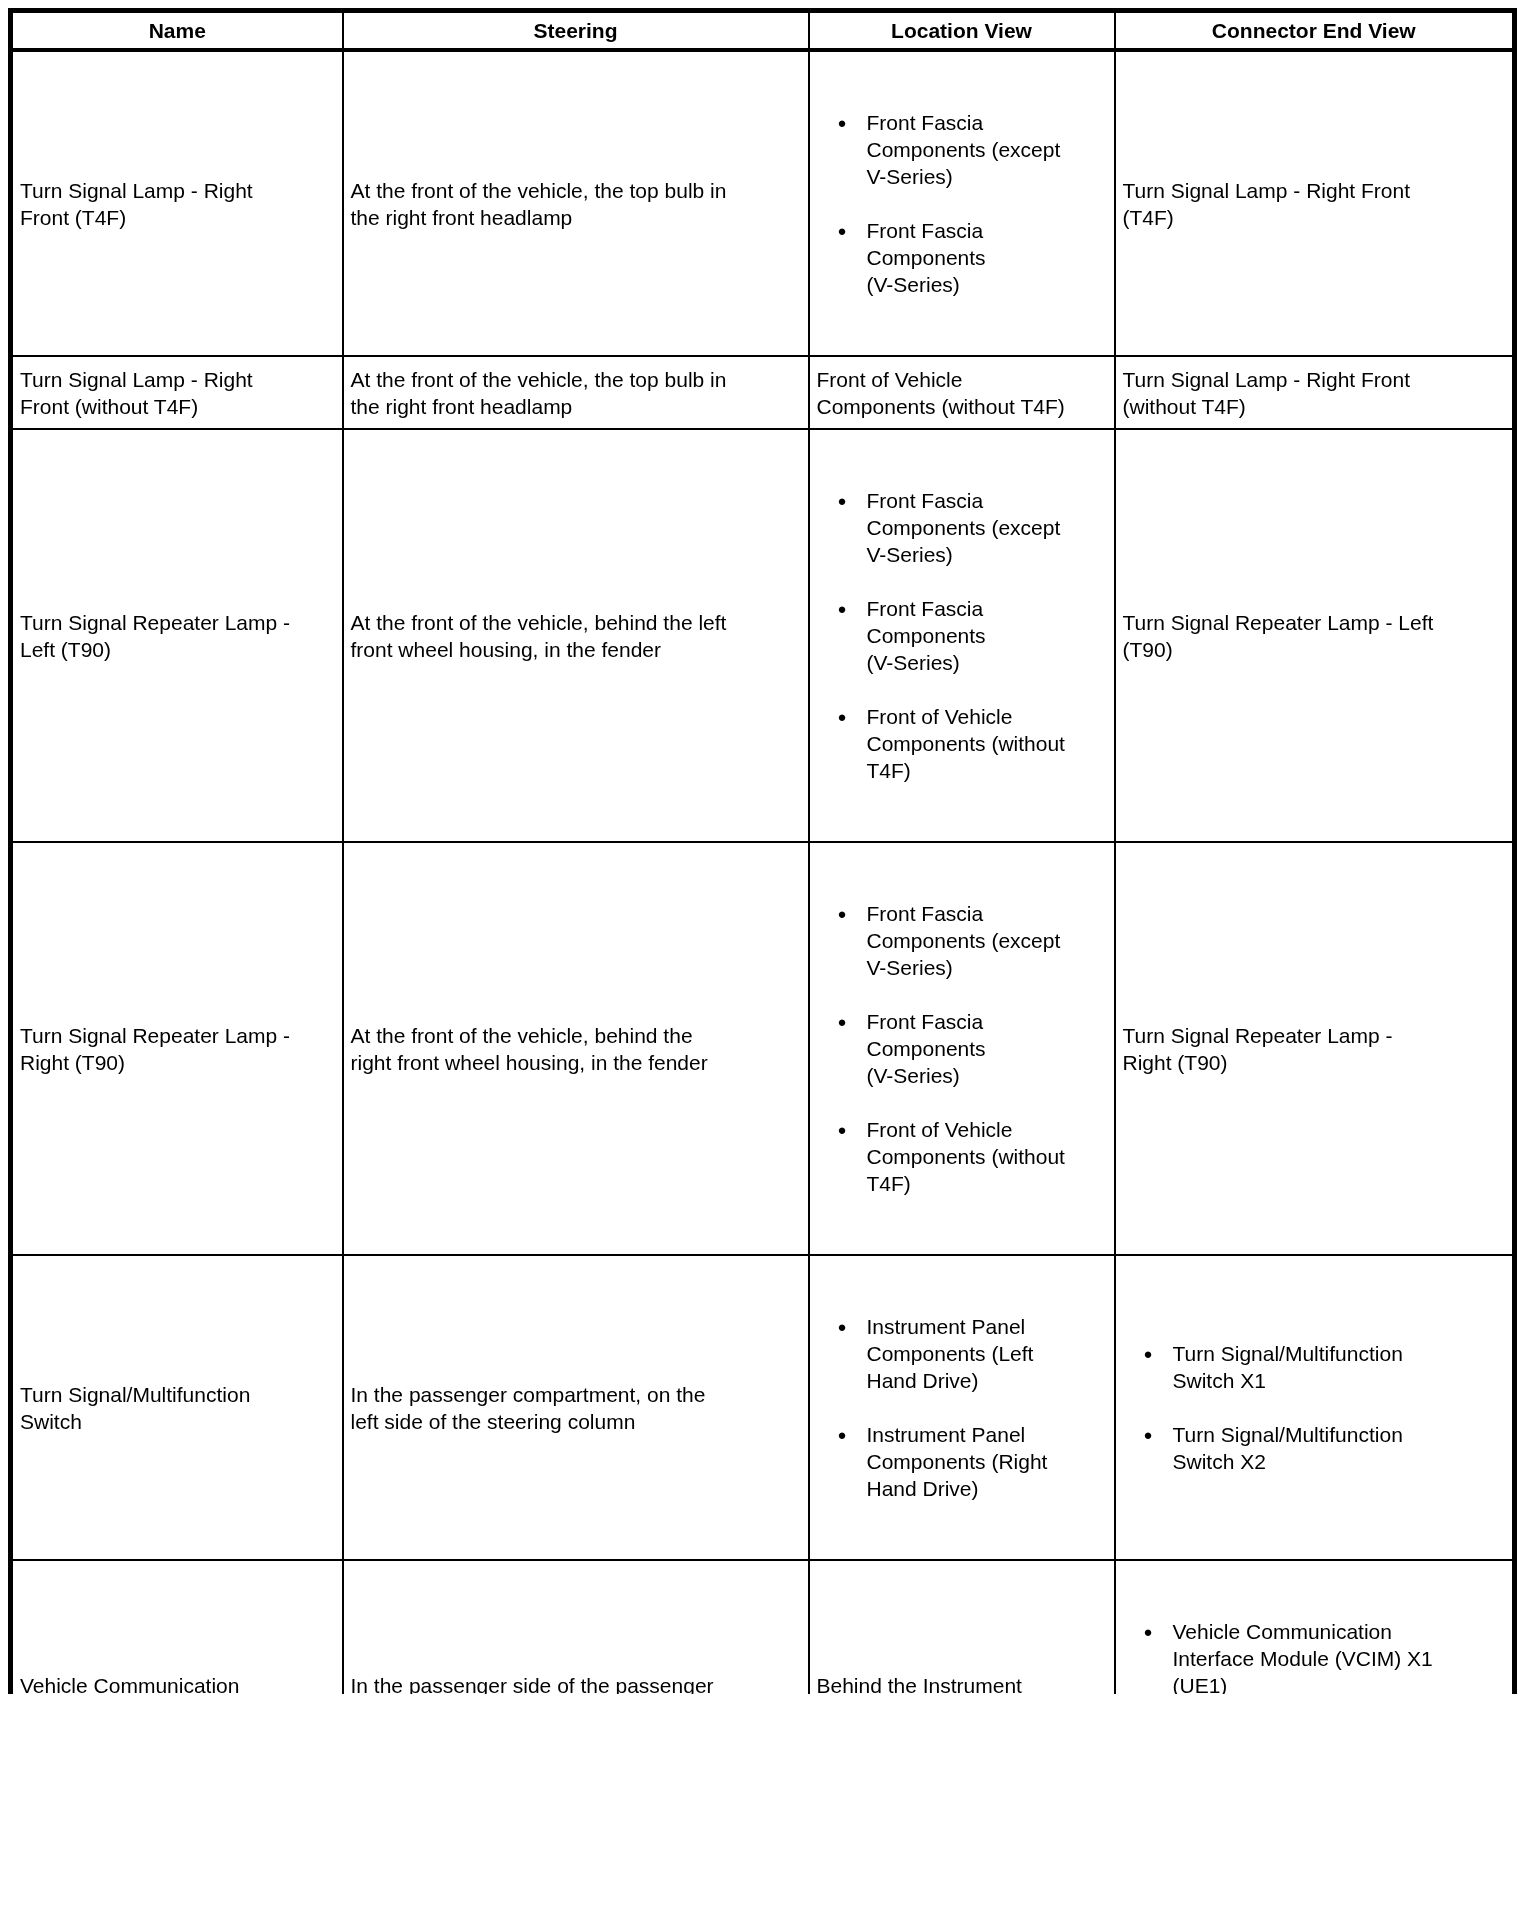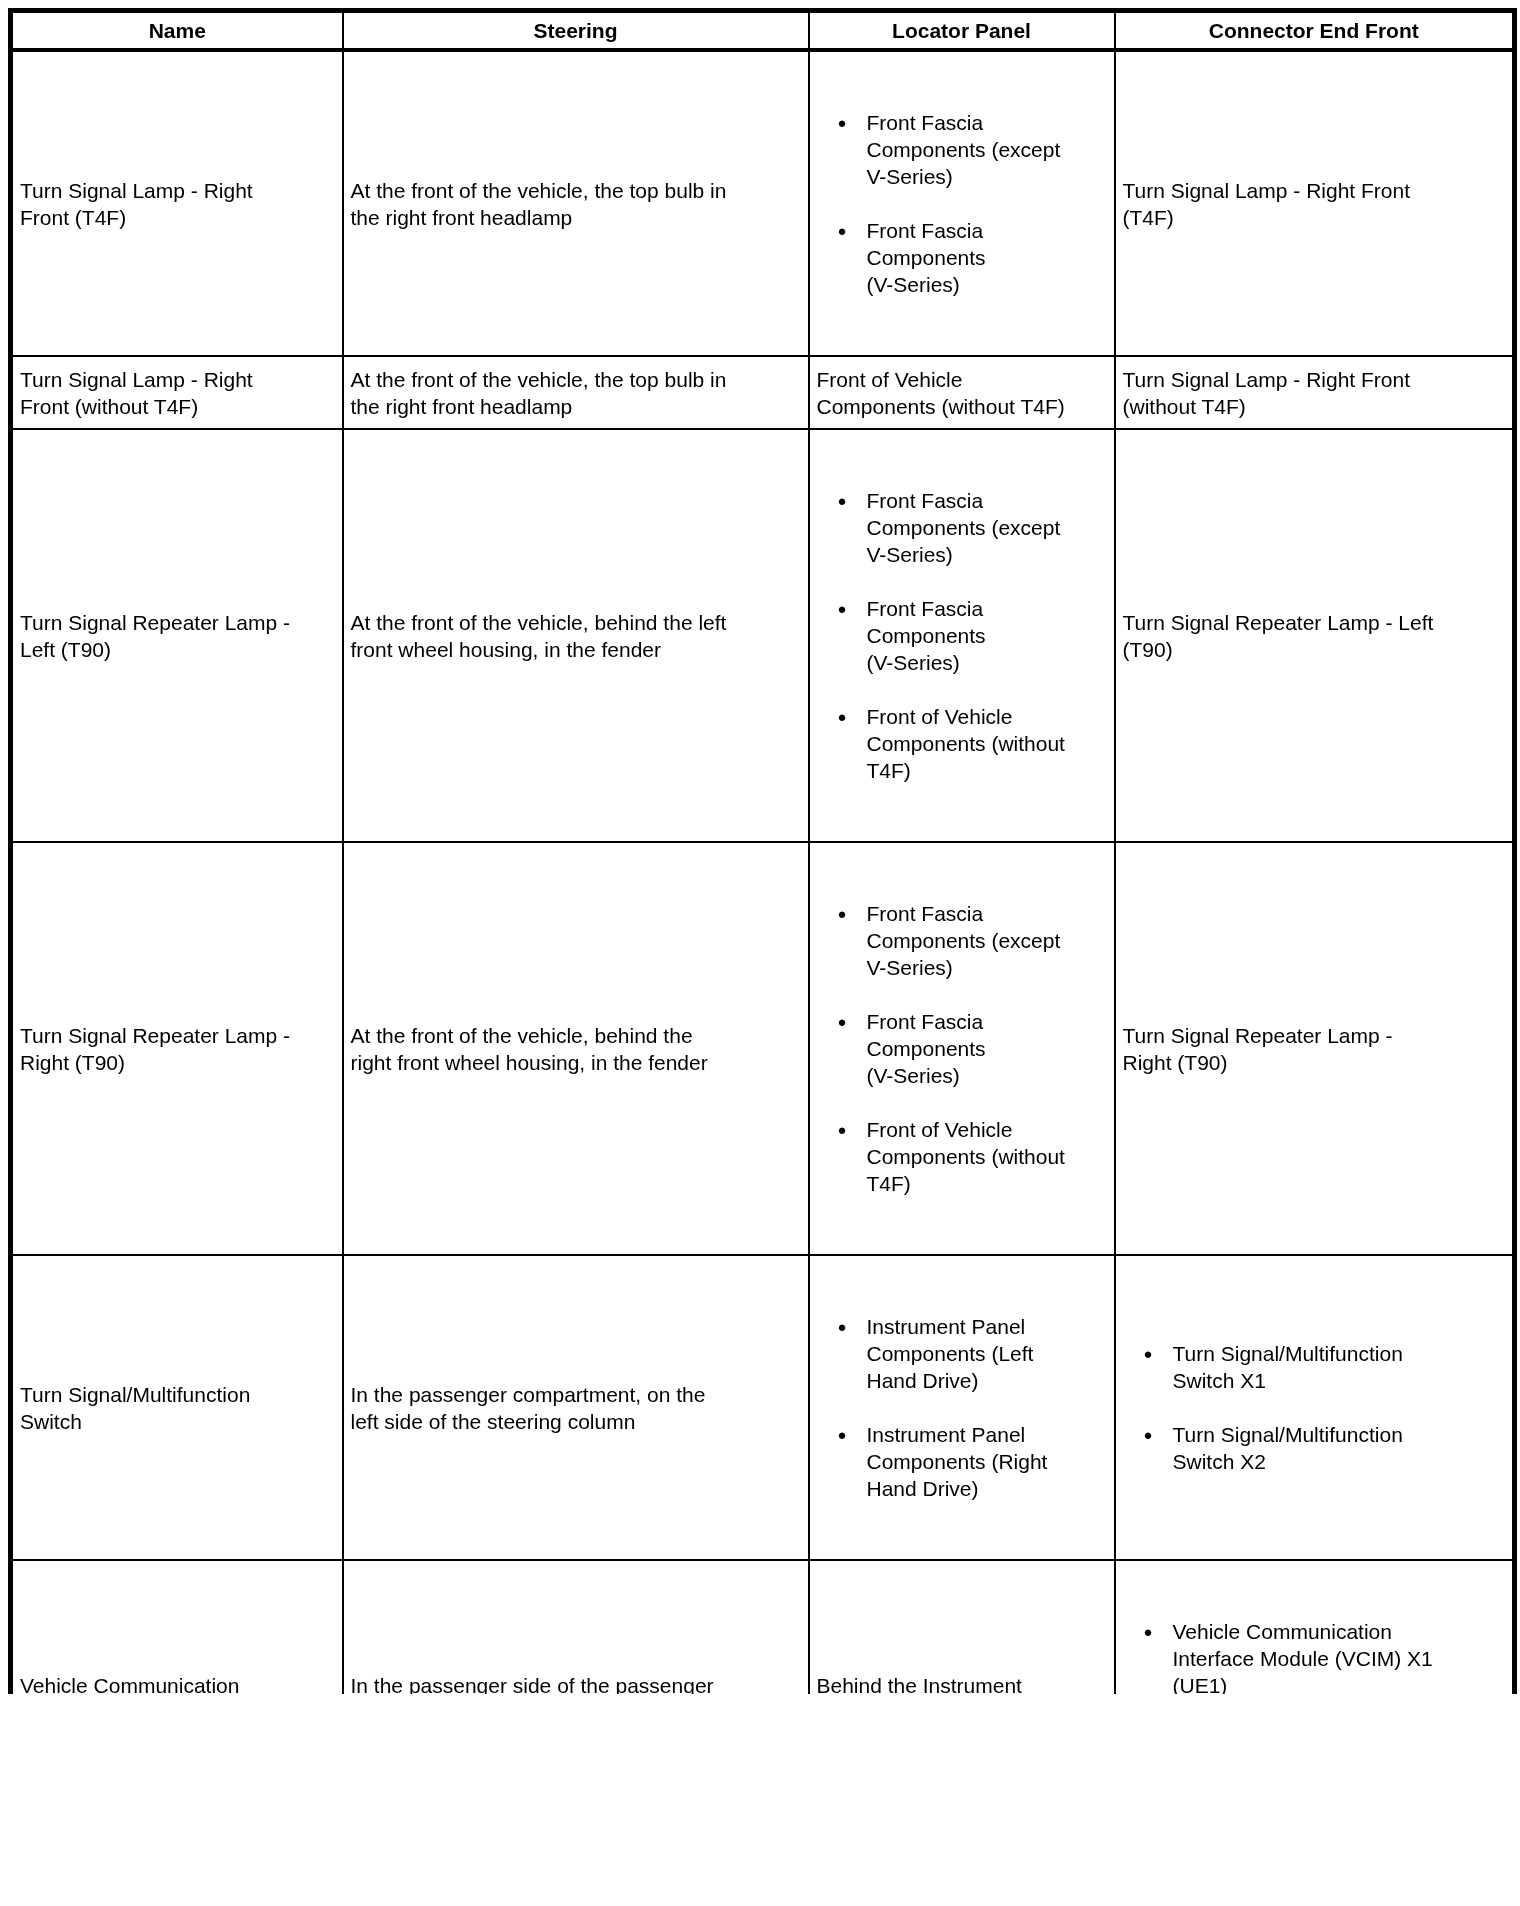--- a/index.html
+++ b/index.html
@@ -68,22 +68,22 @@
     <colgroup>
       <col style="width:332px">
       <col style="width:466px">
       <col style="width:306px">
       <col style="width:400px">
     </colgroup>
     <thead>
       <tr style="height:37px">
         <th>Name</th>
         <th>Steering</th>
-        <th>Locator Panel</th>
-        <th>Connector End Front</th>
+        <th>Location View</th>
+        <th>Connector End View</th>
       </tr>
     </thead>
     <tbody>
       <tr style="height:198px">
         <td>Turn Signal Lamp - Right
 Front (T4F)</td>
         <td>At the front of the vehicle, the top bulb in
 the right front headlamp</td>
         <td>
           <ul class="blist">

